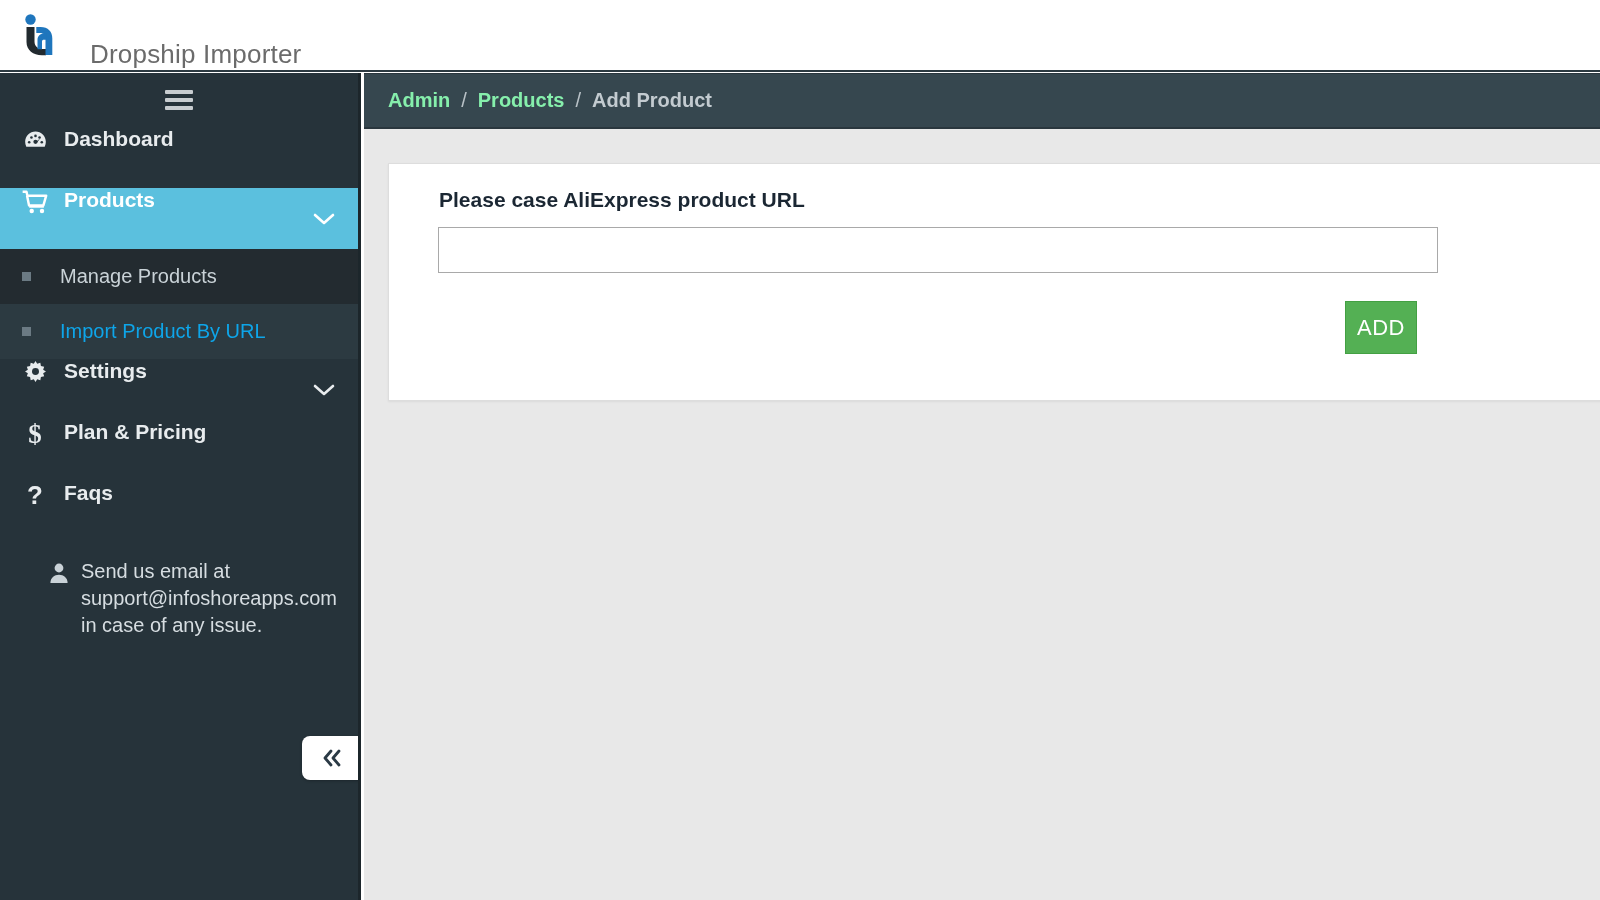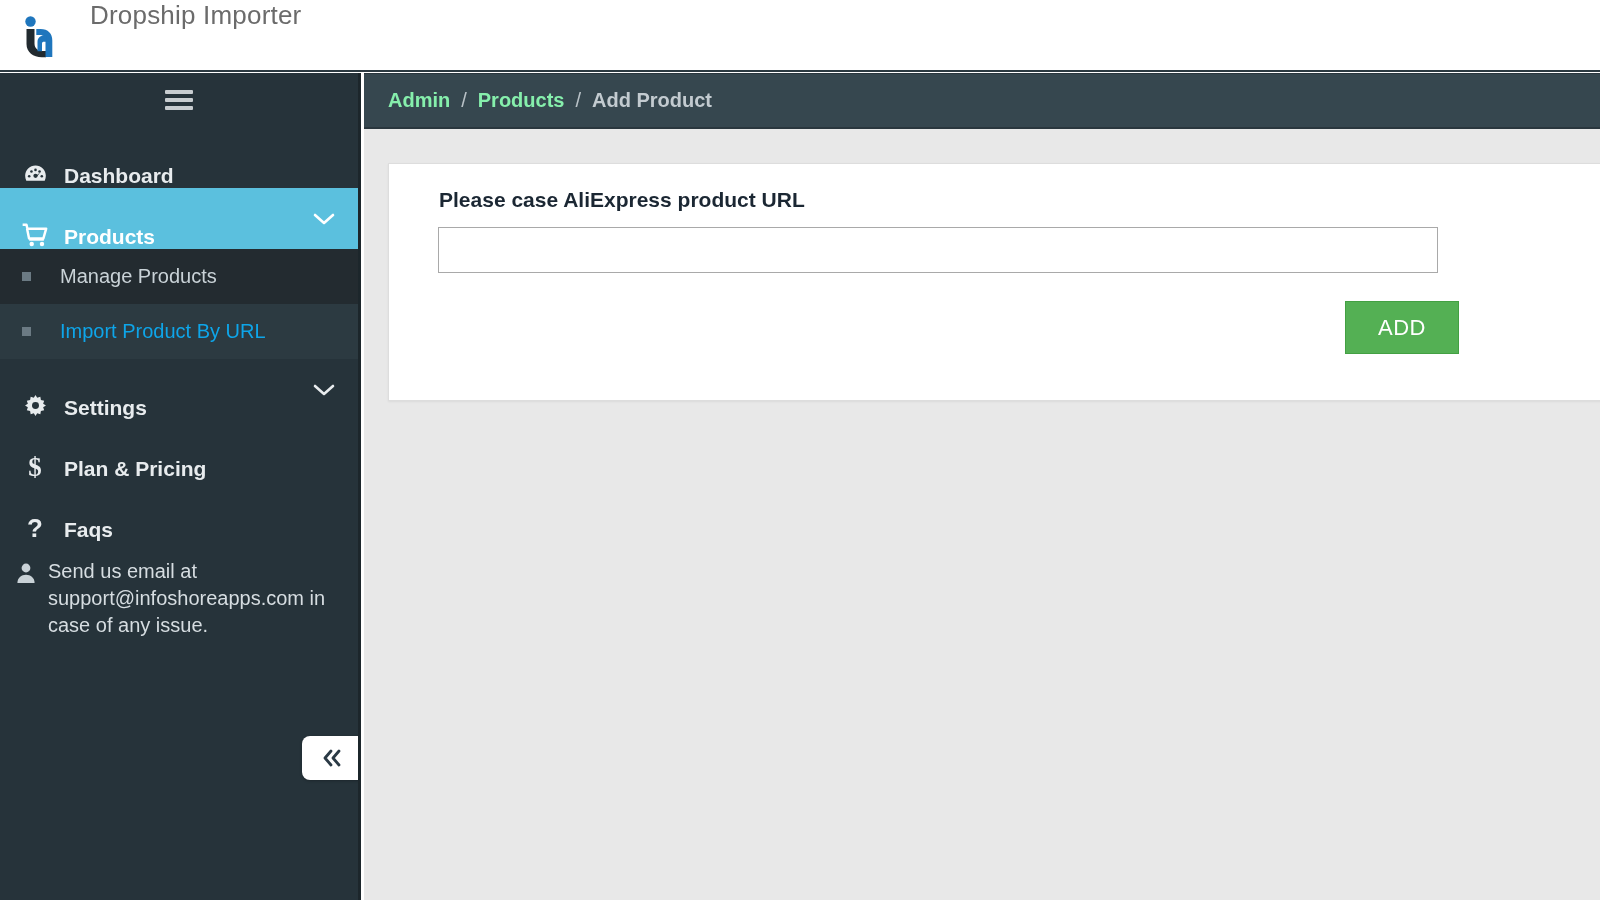--- a/index.html
+++ b/index.html
@@ -11,21 +11,21 @@
     font-family: "Liberation Sans", sans-serif;
     -webkit-font-smoothing: antialiased;
   }
 
   
   #topbar {
     position: absolute; left: 0; top: 0;
     width: 1600px; height: 72px;
     background: #ffffff;
     border-bottom: 2px solid #2c3a41;
-    display: flex; align-items: flex-start;
+    display: flex; align-items: flex-end;
   }
   #logo-wrap {
     width: 78px; height: 72px;
     display: flex; align-items: center; justify-content: center;
     flex: 0 0 78px;
   }
   #brand-title {
     font-size: 26px;
     color: #6b6b6b;
     font-weight: 400;
@@ -61,21 +61,21 @@
     background: transparent; border: none; outline: none;
     color: #9aa3a8;
     font-size: 22px;
     font-family: "Liberation Sans", sans-serif;
     width: 320px;
     padding: 0;
   }
   #search-input::placeholder { color: #8d969b; opacity: 1; }
 
   .nav-item {
-    display: flex; align-items: flex-end;
+    display: flex; align-items: flex-start;
     height: 61px;
     color: #e8ecee;
     font-size: 21px;
     font-weight: 700;
     padding-left: 14px;
     position: relative;
     cursor: pointer;
     white-space: nowrap;
   }
   .nav-item .nav-ico {
@@ -123,20 +123,21 @@
   .sub-item.shaded { background: #232b30; }
   .sub-item.current { background: #2c3a41; color: #0ea5e9; font-weight: 400; }
 
   #support-block {
     color: #d6dde1;
     font-size: 20px;
     line-height: 27px;
     padding: 16px 10px 0 6px;
     display: flex;
     align-items: flex-start;
+    margin-left: 33px;
   }
   #support-block .sup-ico {
     width: 40px; flex: 0 0 40px;
     display: flex; justify-content: center; padding-top: 3px;
   }
   #support-text { padding-left: 2px; }
 
   #collapse-btn {
     position: absolute;
     left: 302px; top: 663px;
@@ -191,21 +192,21 @@
     border: 1px solid #a9a9a9;
     background: #ffffff;
     font-size: 18px;
     padding: 6px 10px;
     outline: none;
     font-family: "Liberation Sans", sans-serif;
     color: #333;
   }
   #add-btn {
     position: absolute; left: 956px; top: 137px;
-    width: 114px; height: 53px;
+    width: 72px; height: 53px;
     background: #54b054;
     border: 1px solid #43a043;
     color: #ffffff;
     font-size: 22px;
     font-weight: 400;
     letter-spacing: .5px;
     font-family: "Liberation Sans", sans-serif;
     cursor: pointer;
   }
 </style>

